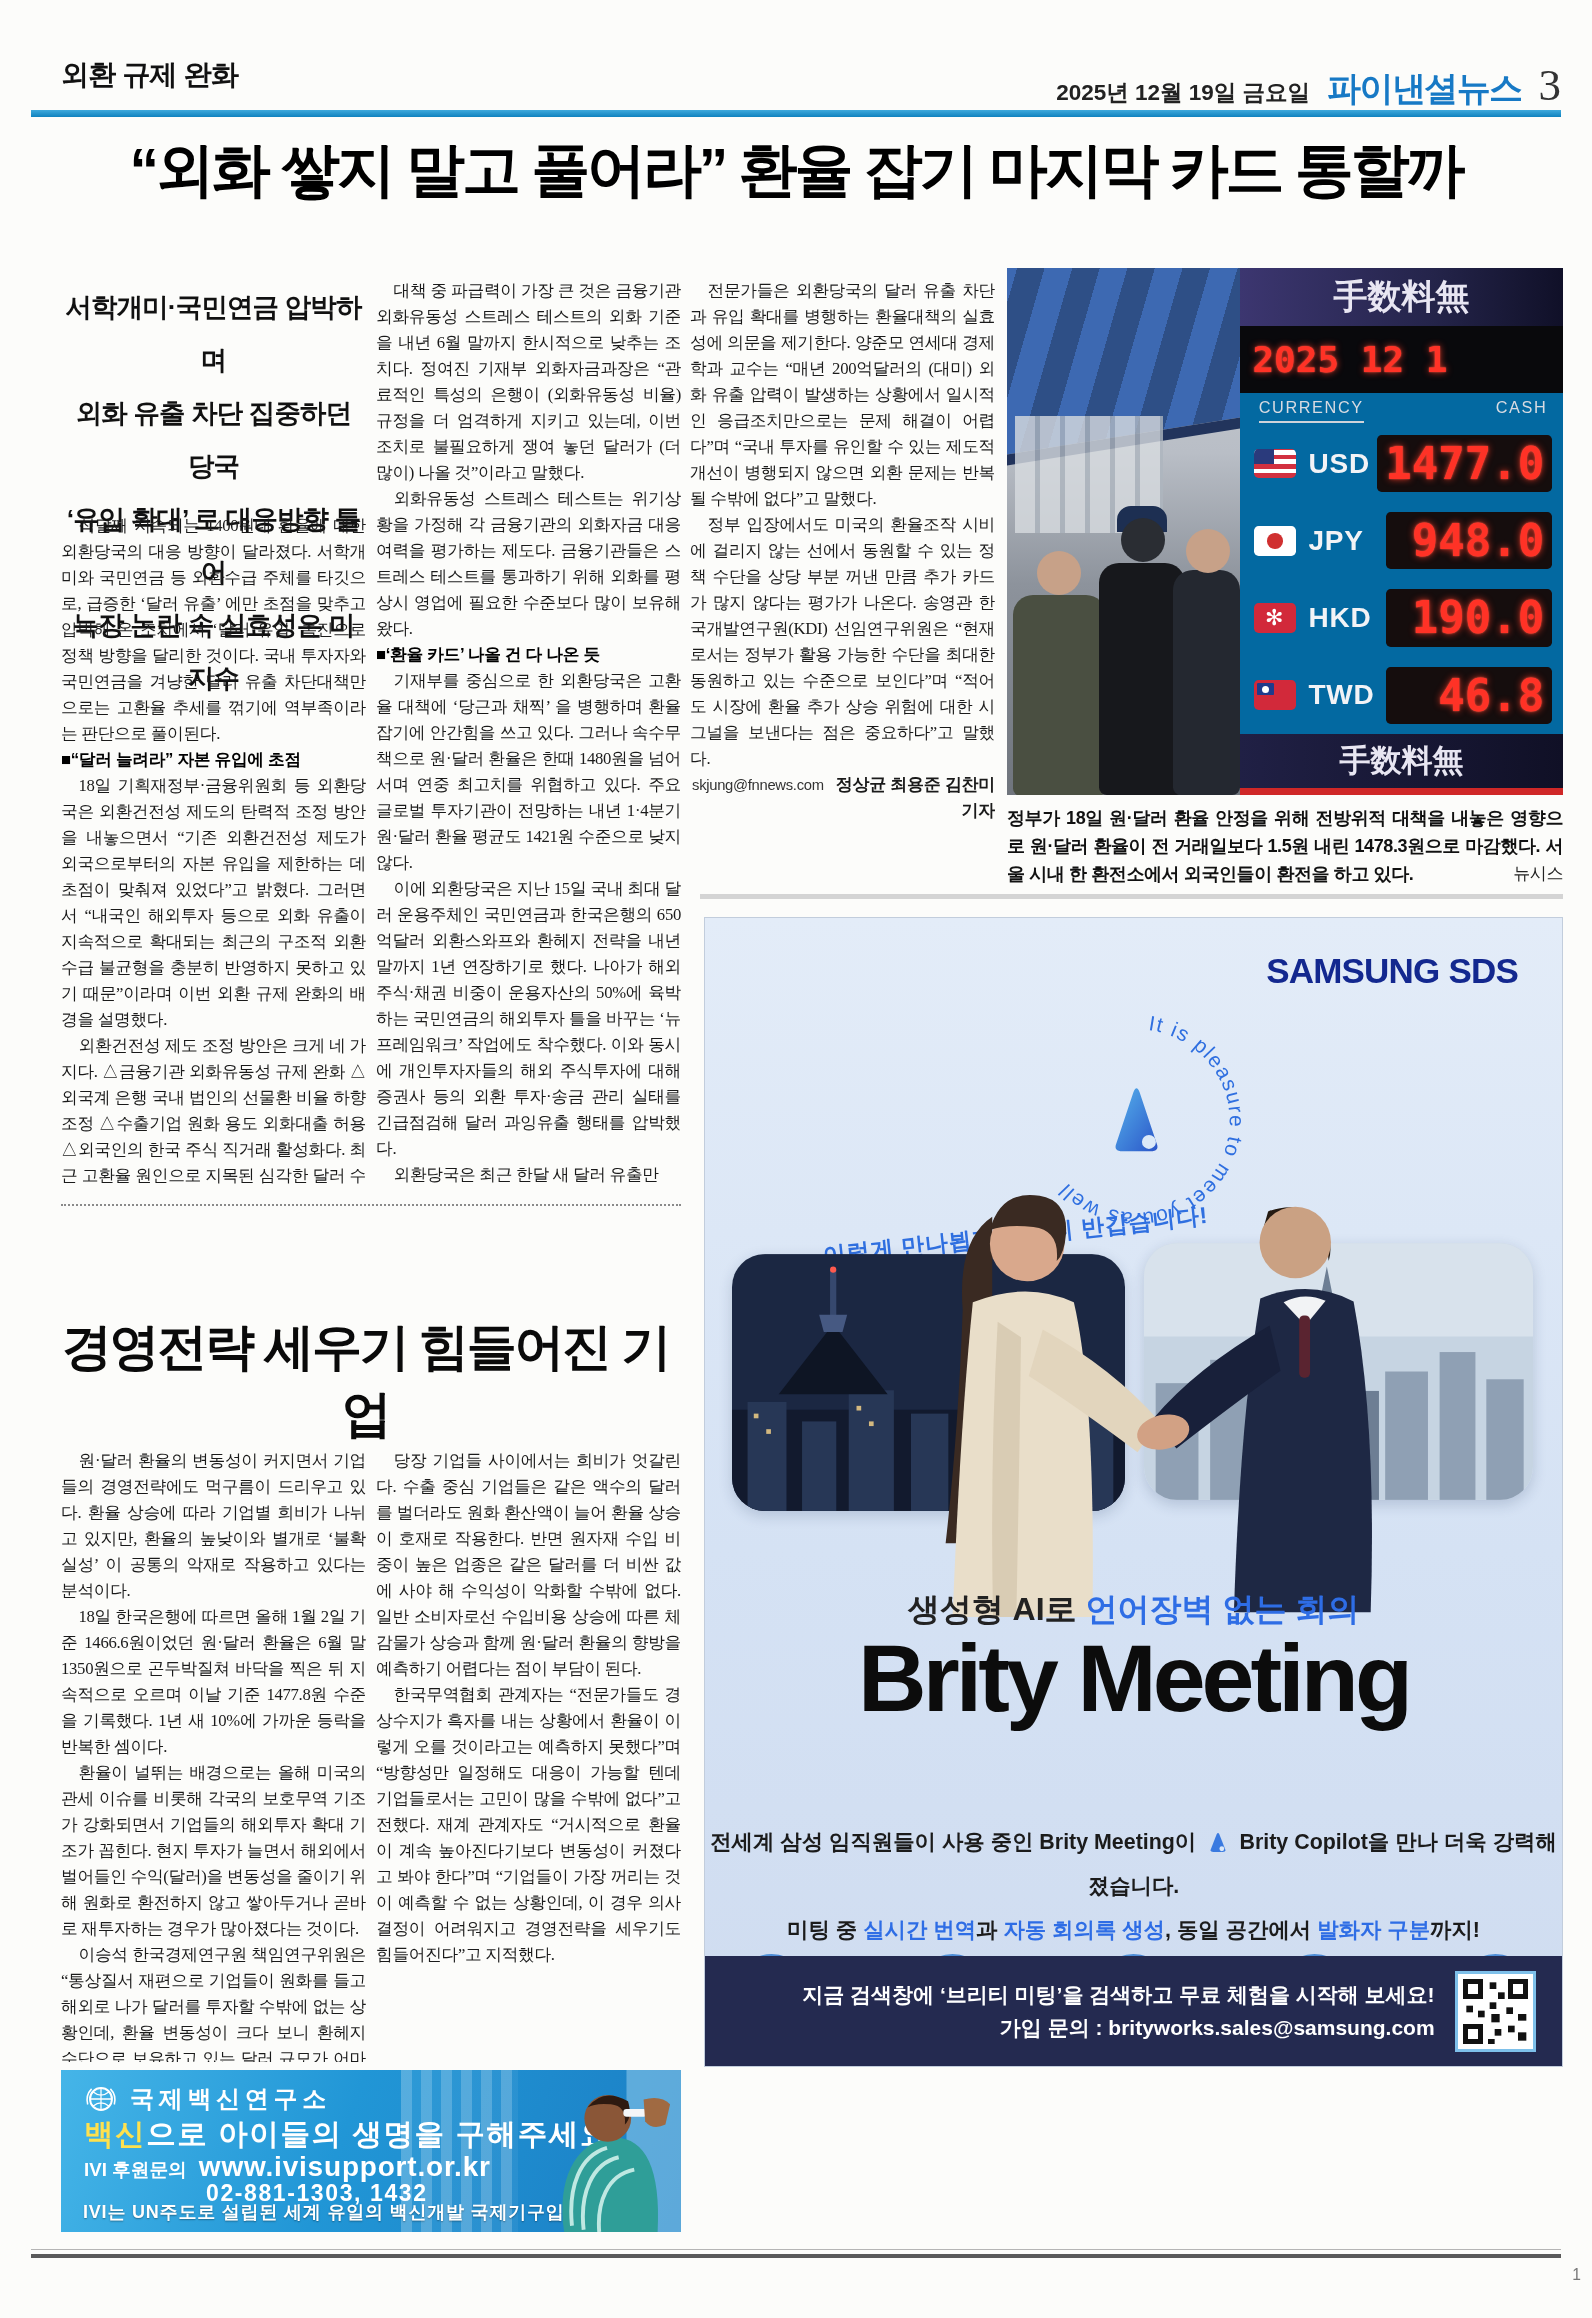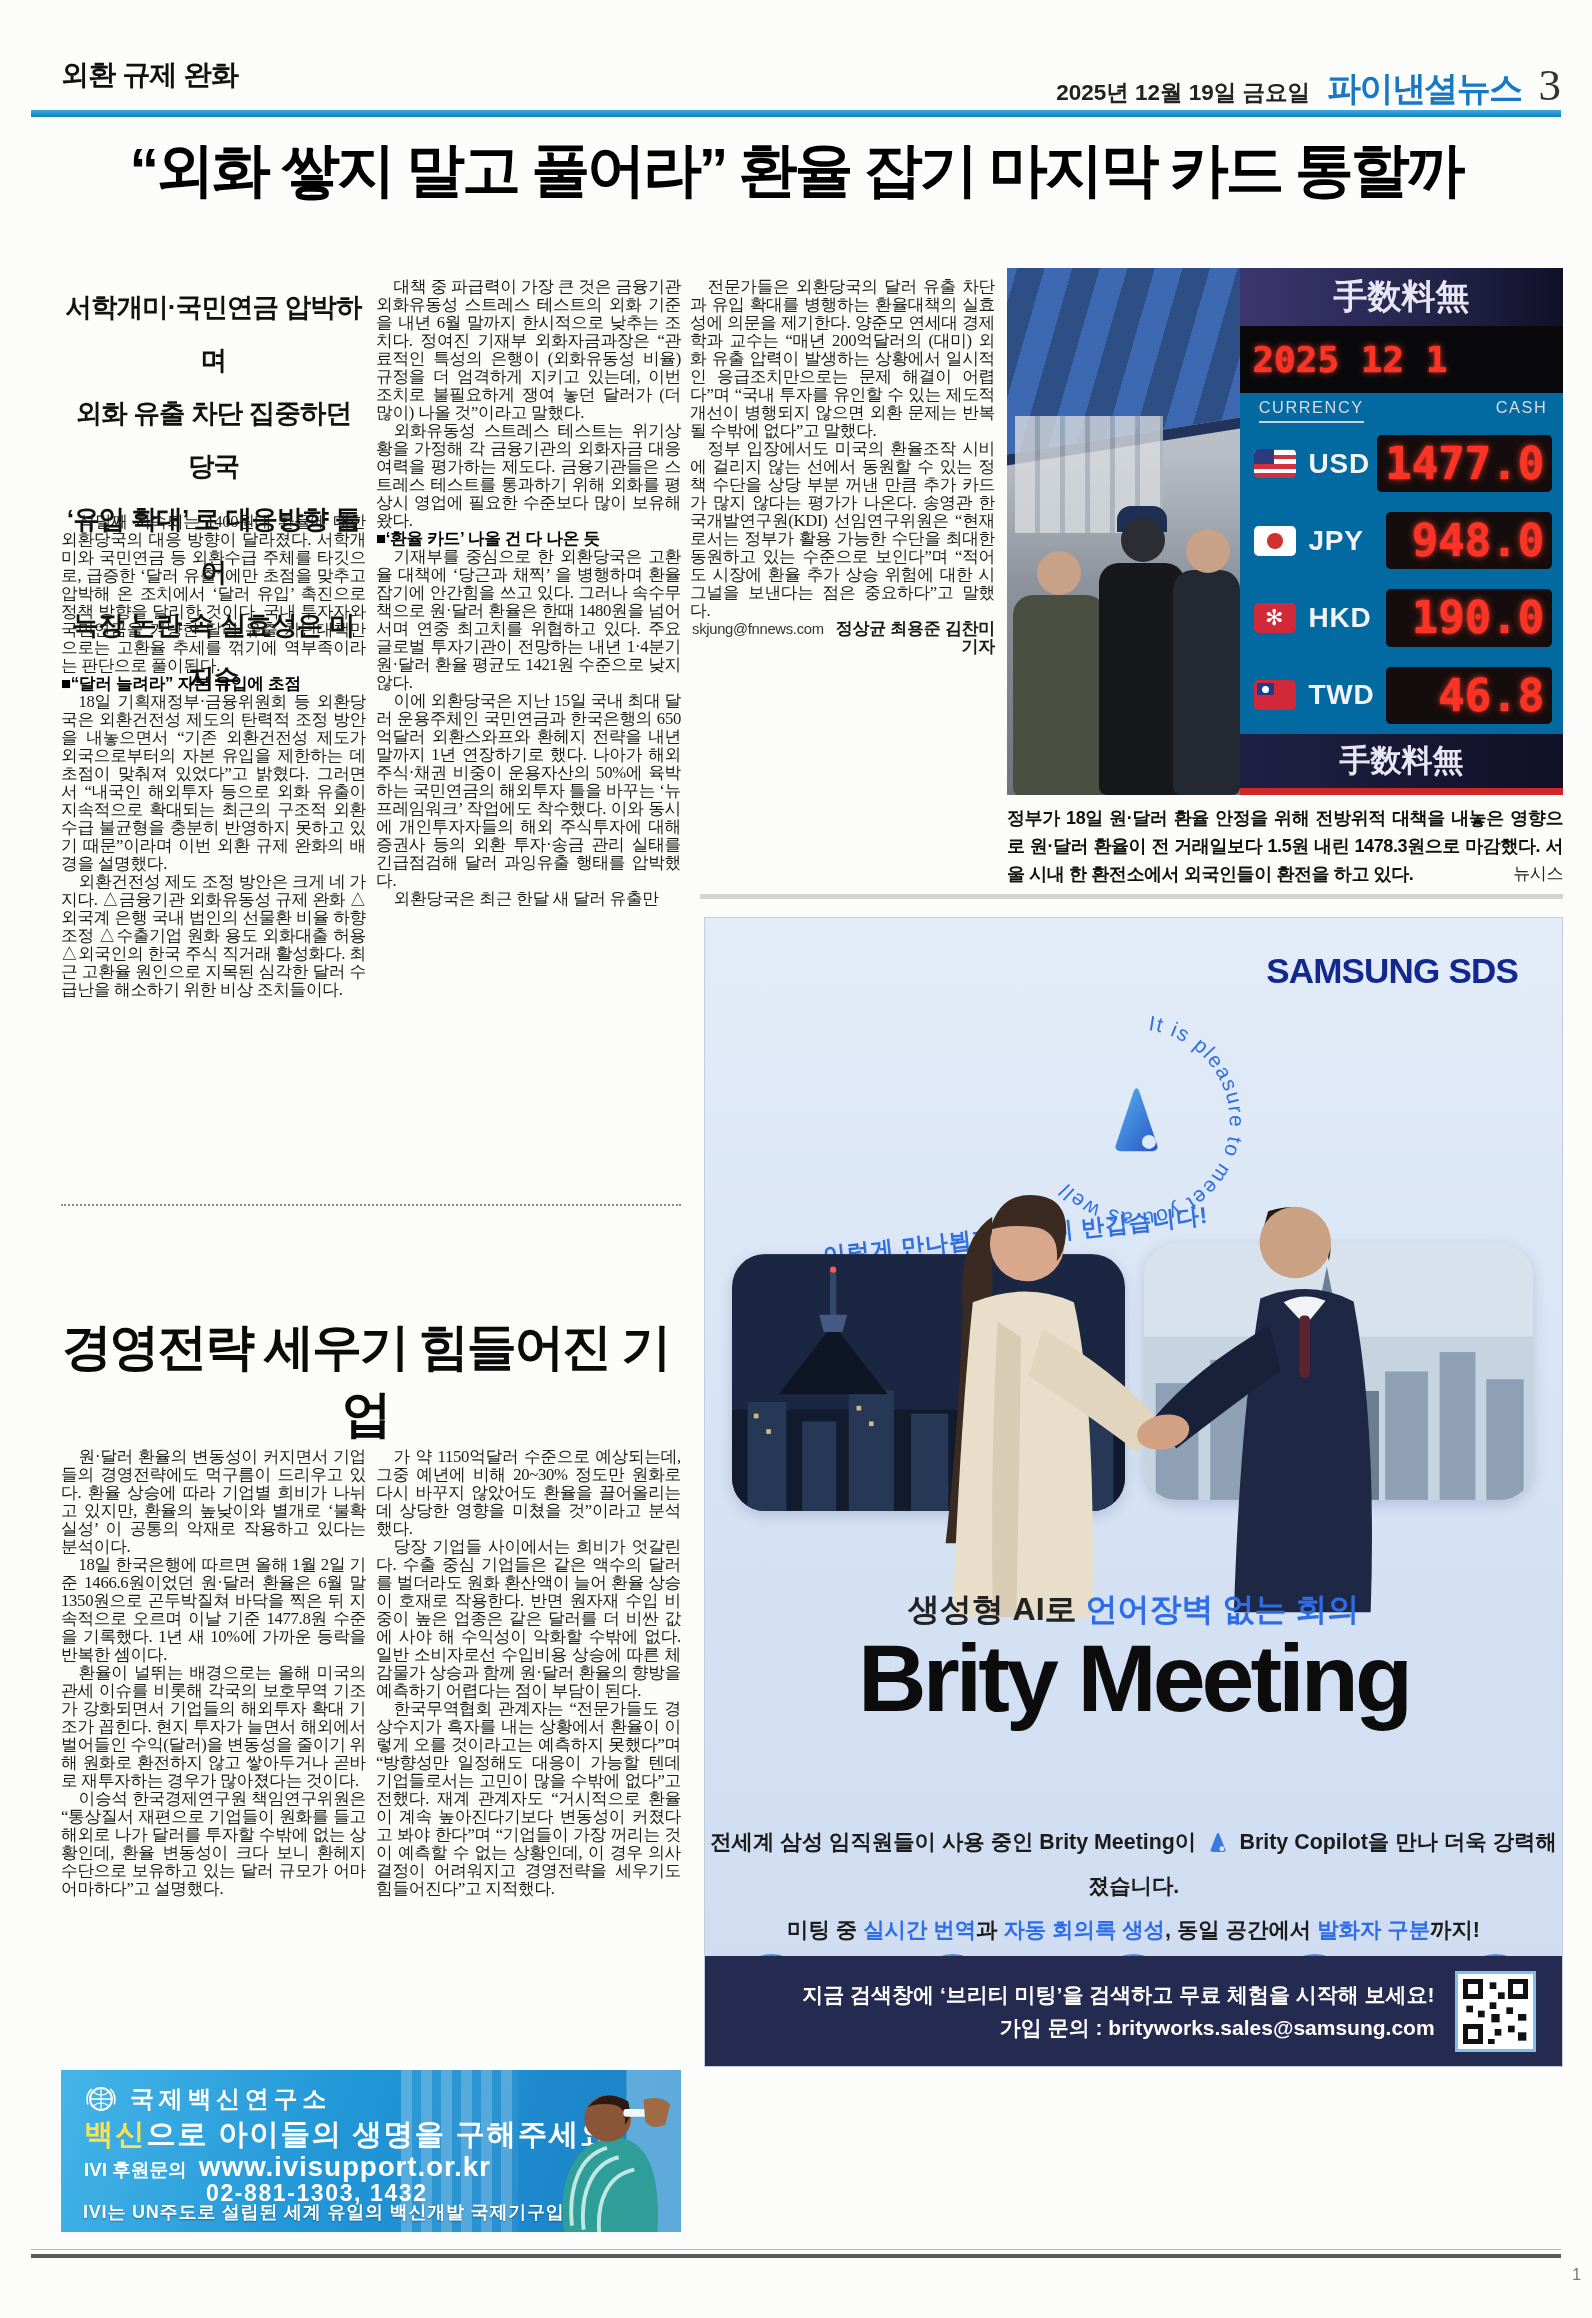--- a/index.html
+++ b/index.html
@@ -15,21 +15,21 @@
   .masthead { font-size:34px; font-weight:900; color:#1779c5; letter-spacing:-1.6px; }
   .pageno { font-size:45px; font-weight:400; color:#333; font-family:"Liberation Serif", serif; }
   .top-rule { position:absolute; left:31px; right:31px; top:110px; height:7px;
     background:linear-gradient(#3fa9dc,#0f82be); }
   
   .h1 { position:absolute; left:47px; right:47px; top:131px; text-align:center;
     font-size:59px; font-weight:900; letter-spacing:-3.1px; color:#000000; }
   
   .deck { position:absolute; left:61px; top:281px; width:305px; text-align:center;
     font-size:26.4px; font-weight:800; line-height:53px; letter-spacing:-0.8px; }
-  .col { position:absolute; width:305px; font-size:16.7px; line-height:18px;
+  .col { position:absolute; width:305px; font-size:16.7px; line-height:26px;
     letter-spacing:-0.3px; text-align:justify; overflow:hidden;
     font-family:"Liberation Serif", serif; color:#1a1a1a; }
   .col p { text-indent:1.05em; }
   .col p.sub { text-indent:0; font-weight:900; font-family:"Liberation Sans", sans-serif; color:#000; }
   .col p.byl { text-indent:0; text-align:right; font-family:"Liberation Sans", sans-serif; }
   .col p.byl .em { font-size:14.8px; color:#333; margin-right:7.8px; }
   .col p.byl .nm { font-weight:700; font-size:17px; }
   #a1c1 { left:61px;  top:513px; height:678px; }
   #a1c2 { left:376px; top:278px; height:913px; }
   #a1c3 { left:690px; top:278px; height:700px; }
@@ -247,21 +247,20 @@
   <div class="h2a" style="top:1314px">경영전략 세우기 힘들어진 기업</div>
 
   <div class="col" id="a2c1">
     <p>원·달러 환율의 변동성이 커지면서 기업들의 경영전략에도 먹구름이 드리우고 있다. 환율 상승에 따라 기업별 희비가 나뉘고 있지만, 환율의 높낮이와 별개로 ‘불확실성’ 이 공통의 악재로 작용하고 있다는 분석이다.</p>
     <p>18일 한국은행에 따르면 올해 1월 2일 기준 1466.6원이었던 원·달러 환율은 6월 말 1350원으로 곤두박질쳐 바닥을 찍은 뒤 지속적으로 오르며 이날 기준 1477.8원 수준을 기록했다. 1년 새 10%에 가까운 등락을 반복한 셈이다.</p>
     <p>환율이 널뛰는 배경으로는 올해 미국의 관세 이슈를 비롯해 각국의 보호무역 기조가 강화되면서 기업들의 해외투자 확대 기조가 꼽힌다. 현지 투자가 늘면서 해외에서 벌어들인 수익(달러)을 변동성을 줄이기 위해 원화로 환전하지 않고 쌓아두거나 곧바로 재투자하는 경우가 많아졌다는 것이다.</p>
     <p>이승석 한국경제연구원 책임연구위원은 “통상질서 재편으로 기업들이 원화를 들고 해외로 나가 달러를 투자할 수밖에 없는 상황인데, 환율 변동성이 크다 보니 환헤지 수단으로 보유하고 있는 달러 규모가 어마어마하다”고 설명했다.</p>
 
   </div>
   <div class="col" id="a2c2">
-    <p>가 약 1150억달러 수준으로 예상되는데, 그중 예년에 비해 20~30% 정도만 원화로 다시 바꾸지 않았어도 환율을 끌어올리는 데 상당한 영향을 미쳤을 것”이라고 분석했다.</p>
     <p>당장 기업들 사이에서는 희비가 엇갈린다. 수출 중심 기업들은 같은 액수의 달러를 벌더라도 원화 환산액이 늘어 환율 상승이 호재로 작용한다. 반면 원자재 수입 비중이 높은 업종은 같은 달러를 더 비싼 값에 사야 해 수익성이 악화할 수밖에 없다. 일반 소비자로선 수입비용 상승에 따른 체감물가 상승과 함께 원·달러 환율의 향방을 예측하기 어렵다는 점이 부담이 된다.</p>
     <p>한국무역협회 관계자는 “전문가들도 경상수지가 흑자를 내는 상황에서 환율이 이렇게 오를 것이라고는 예측하지 못했다”며 “방향성만 일정해도 대응이 가능할 텐데 기업들로서는 고민이 많을 수밖에 없다”고 전했다. 재계 관계자도 “거시적으로 환율이 계속 높아진다기보다 변동성이 커졌다고 봐야 한다”며 “기업들이 가장 꺼리는 것이 예측할 수 없는 상황인데, 이 경우 의사결정이 어려워지고 경영전략을 세우기도 힘들어진다”고 지적했다.</p>
 
   </div>
 
   <div class="ivi">
     <div class="ivi-org">
       <svg width="36" height="36" viewBox="0 0 46 46">
         <circle cx="23" cy="23" r="14" fill="none" stroke="#fff" stroke-width="2.5"></circle>
         <path d="M9,23 h28 M23,9 v28 M13,14 q10,8 20,0 M13,32 q10,-8 20,0" stroke="#fff" stroke-width="1.6" fill="none"></path>

